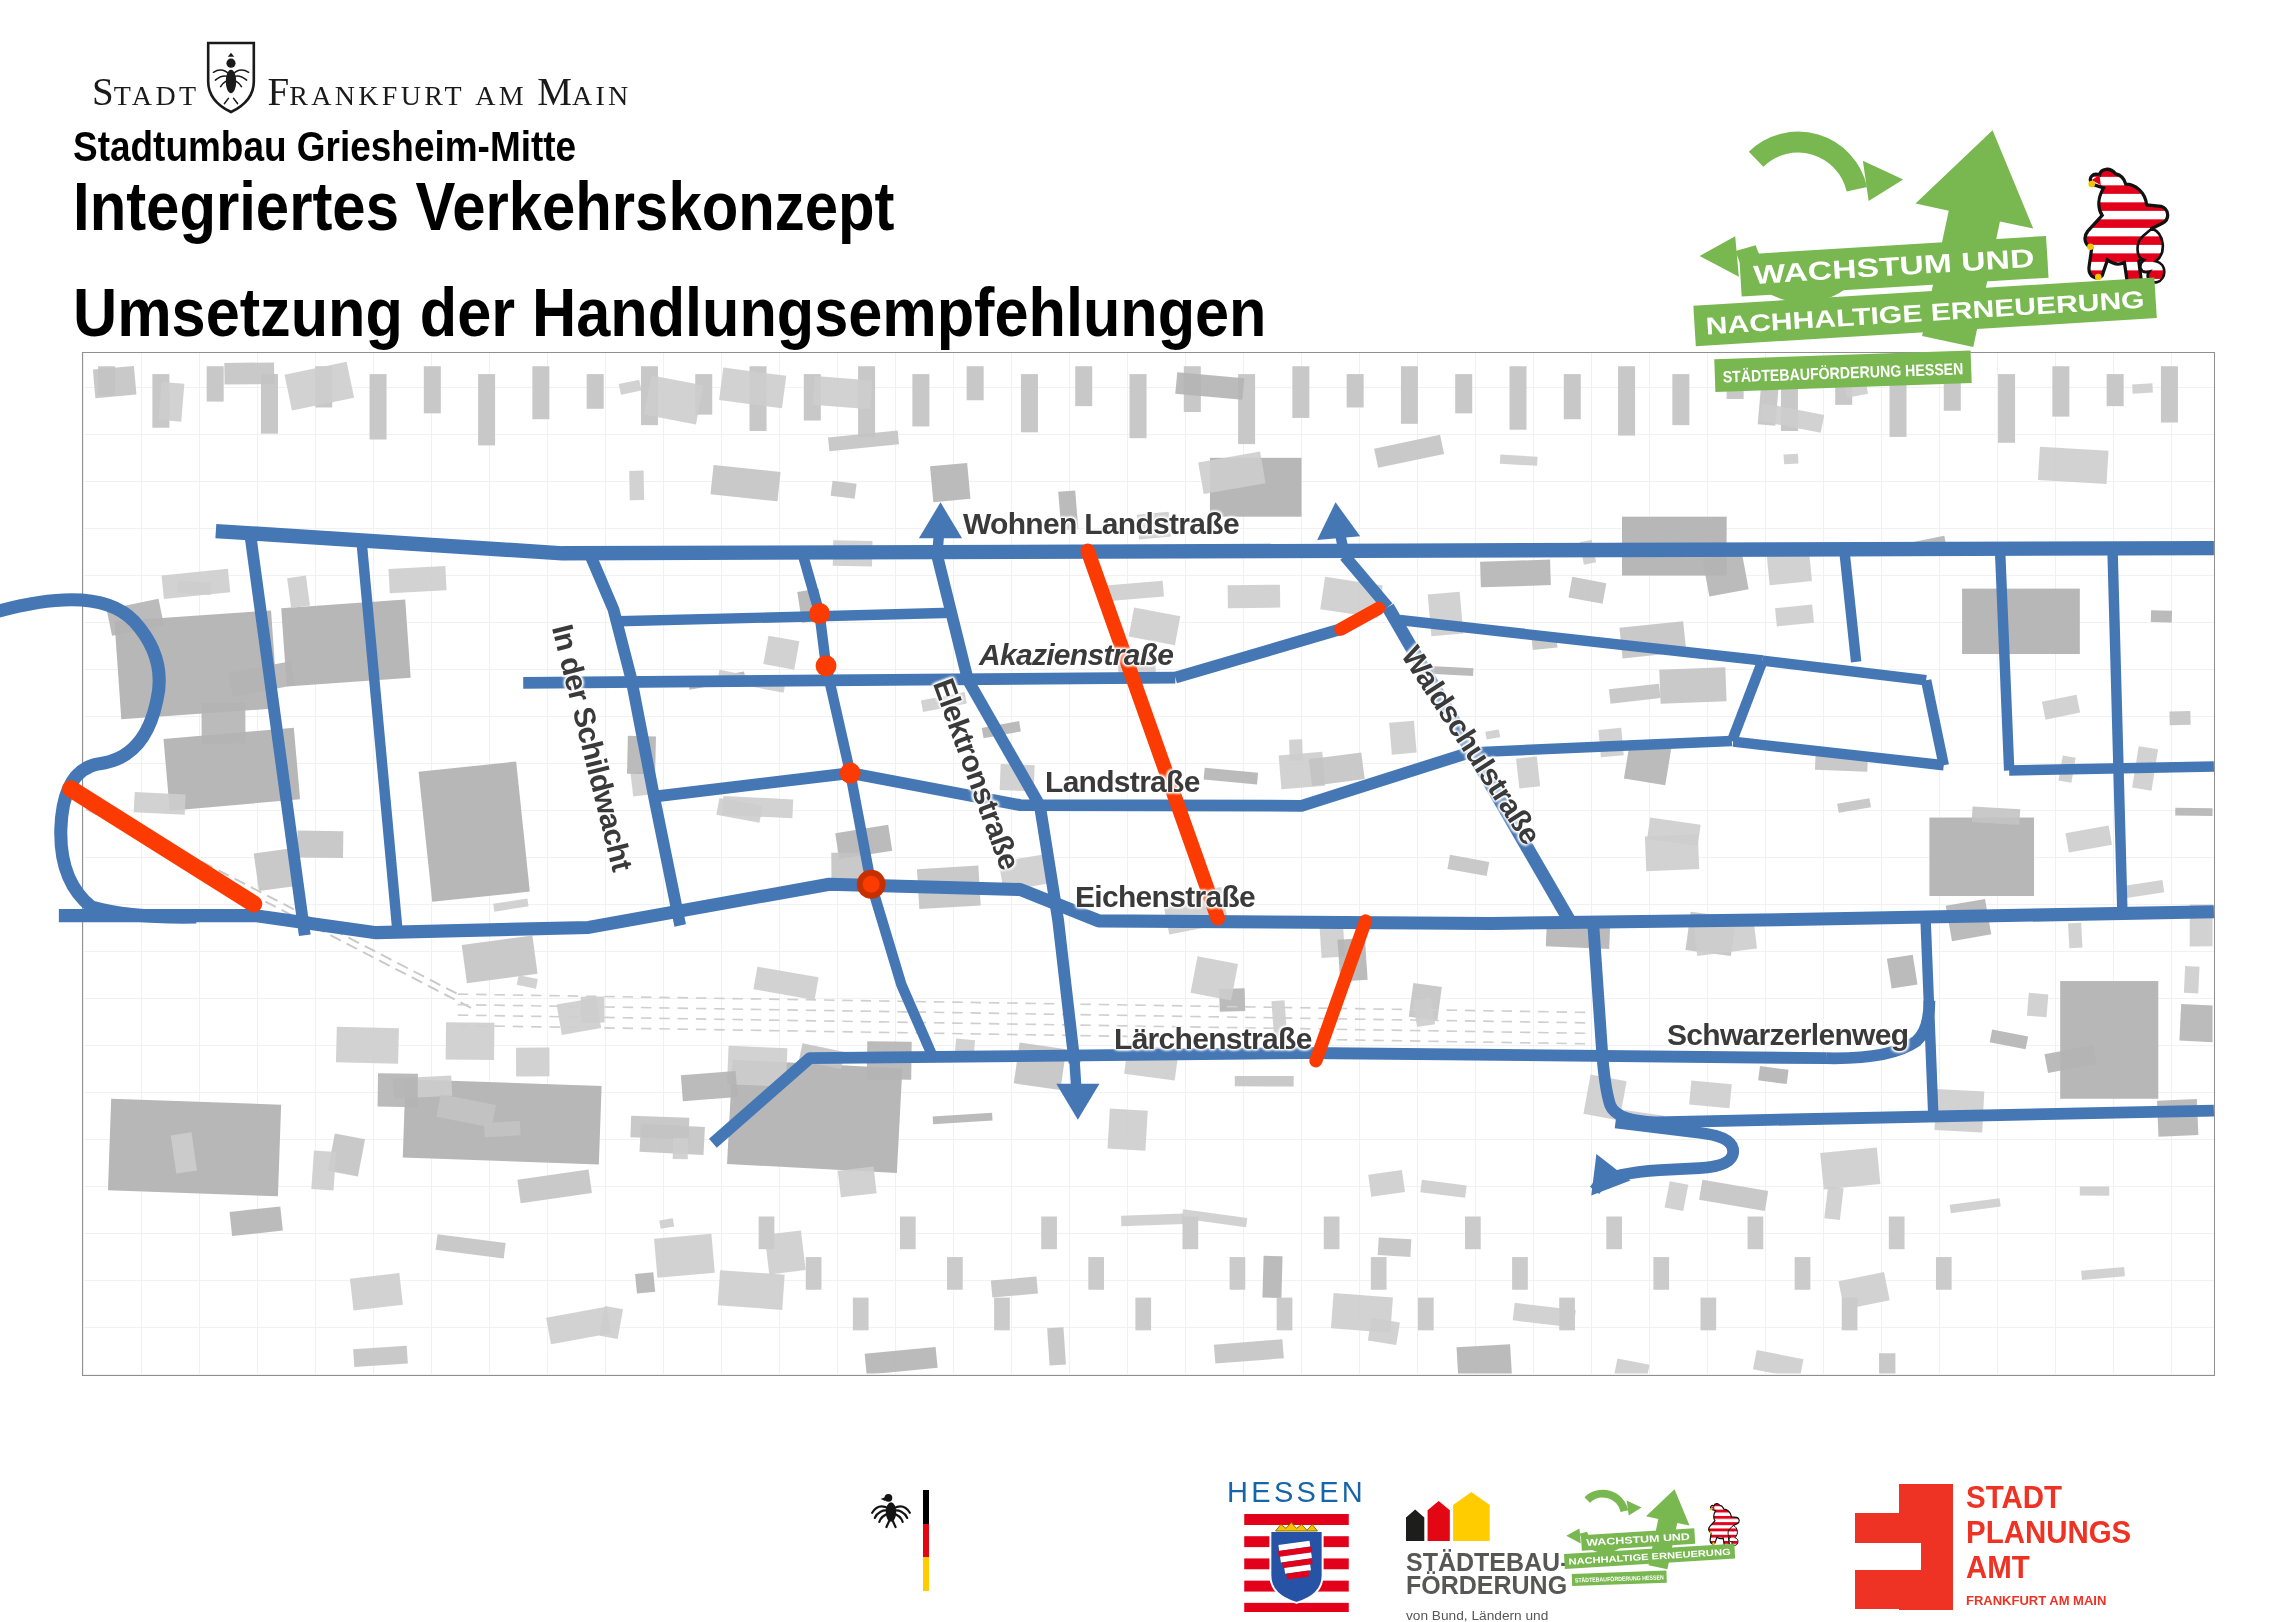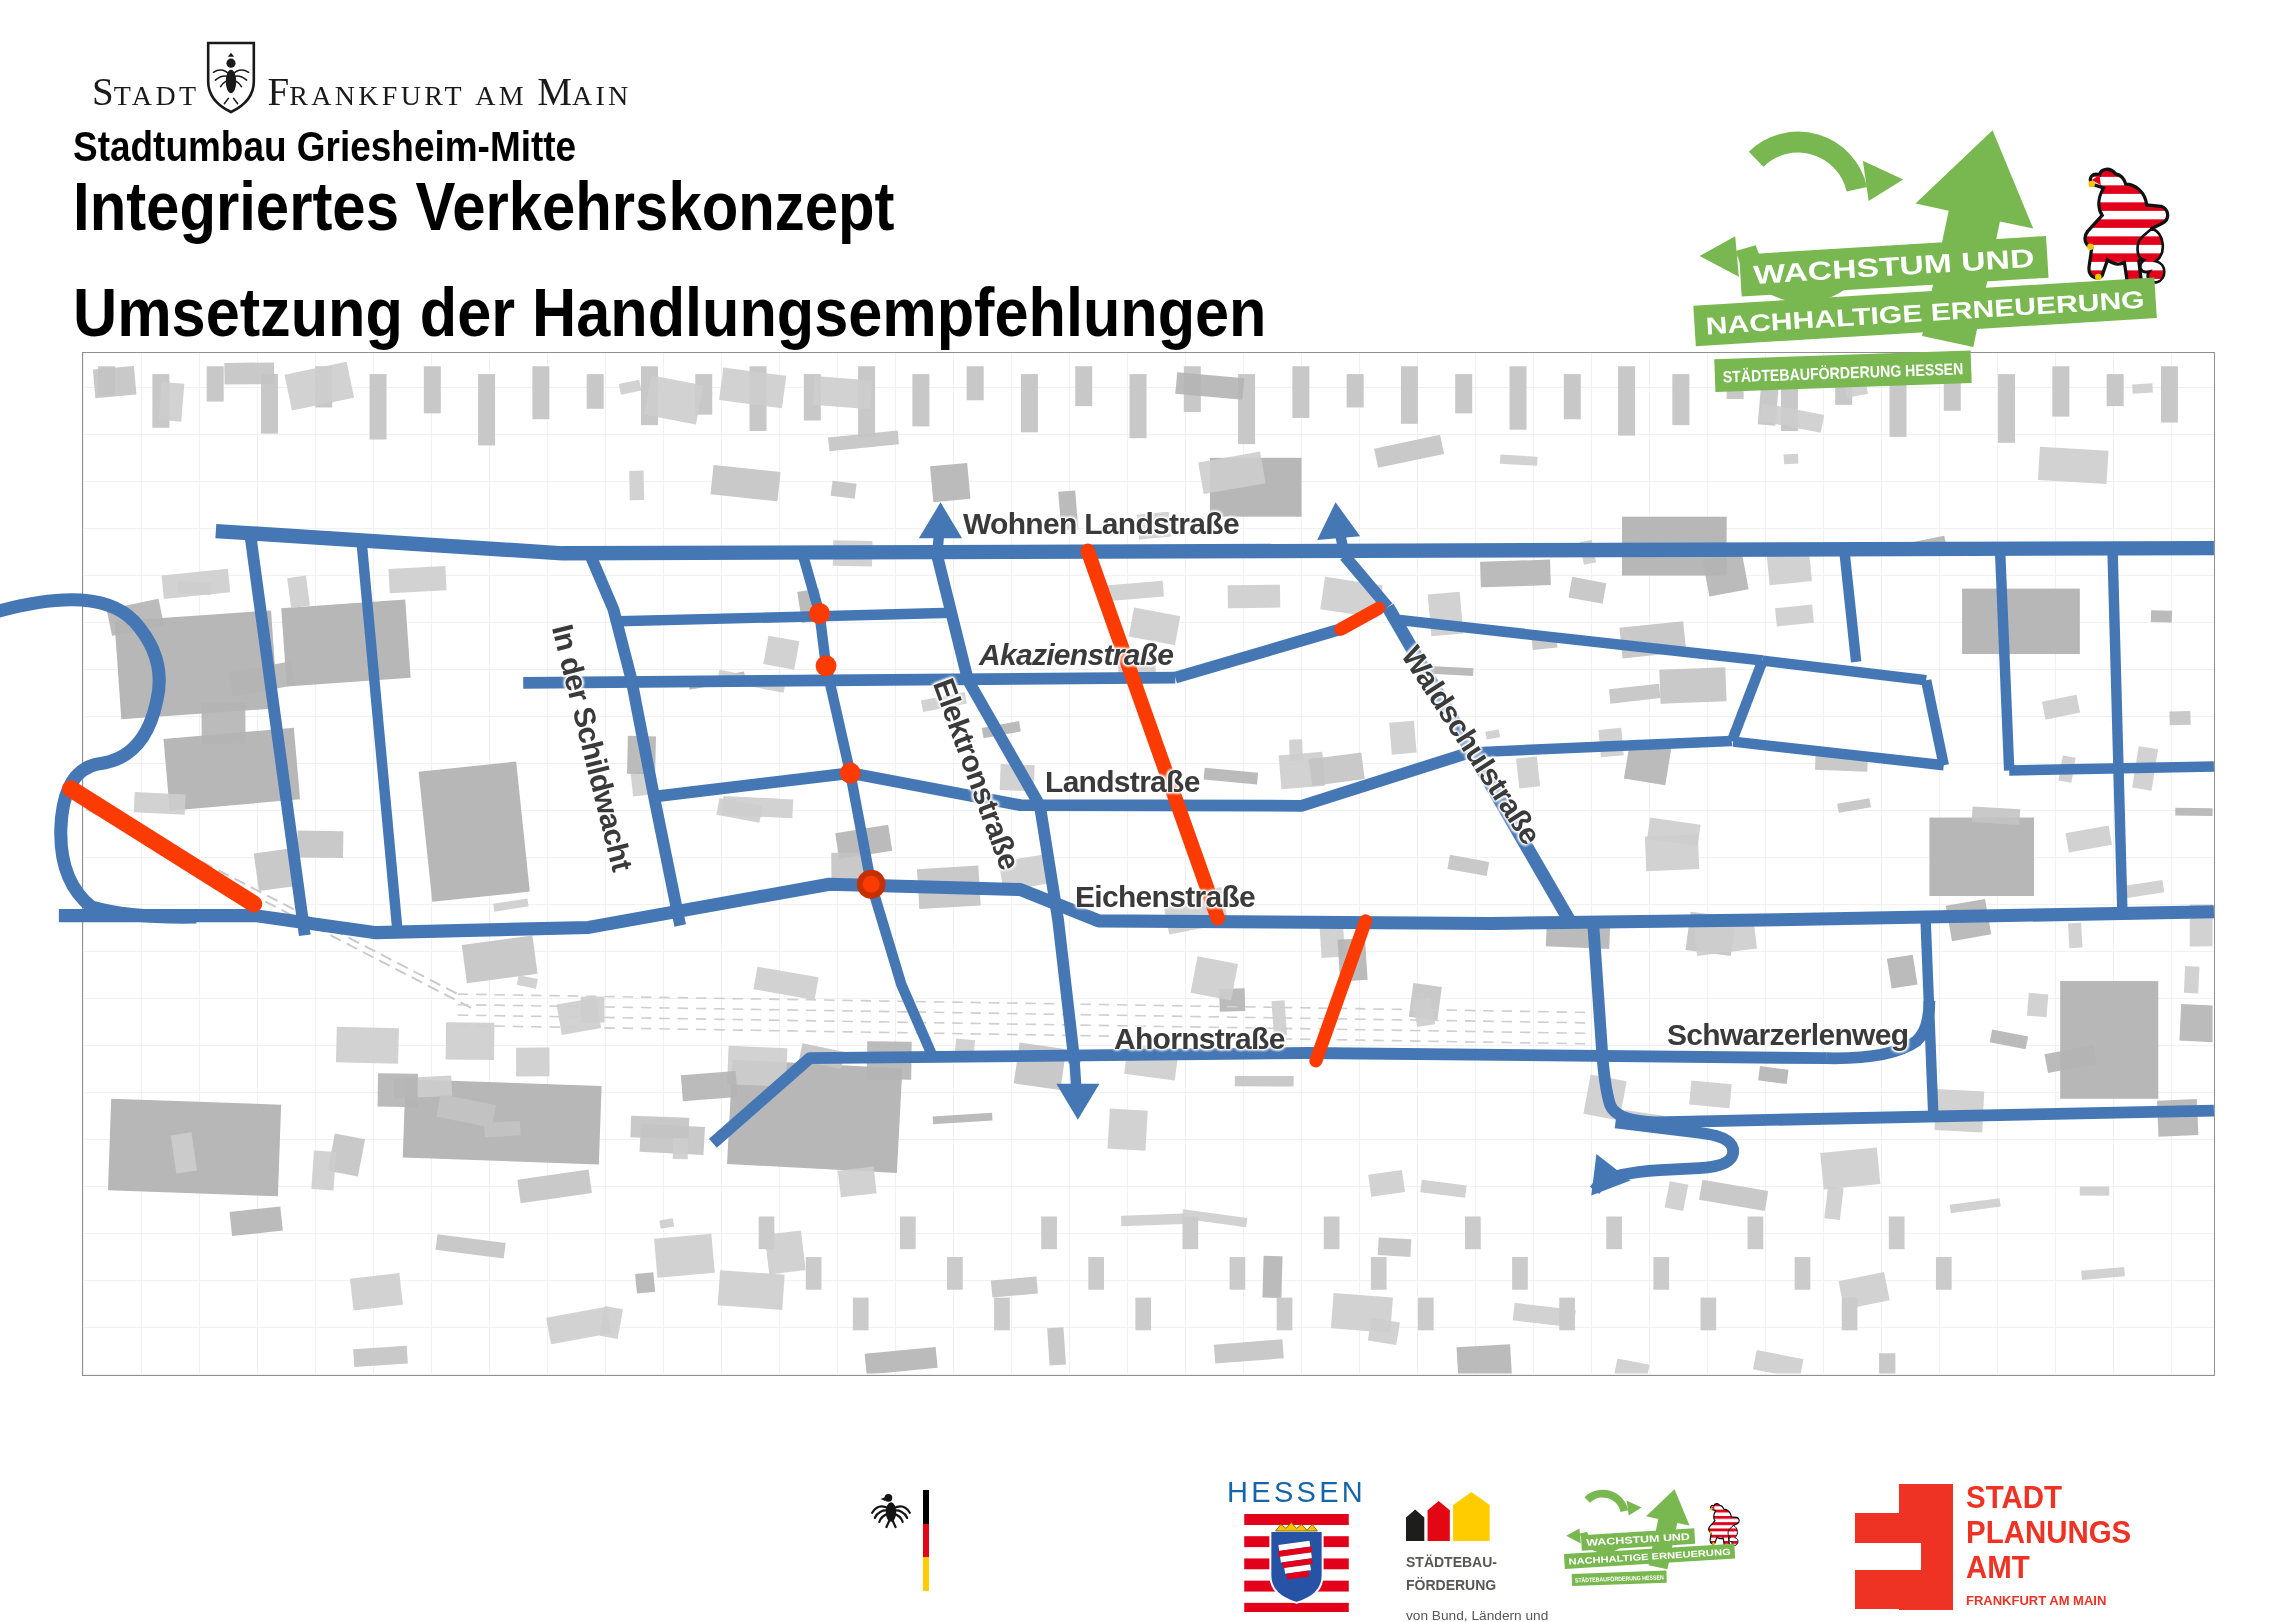--- a/index.html
+++ b/index.html
@@ -33,21 +33,21 @@
   
   .foot{position:absolute;color:#1d1d1b;}
   .bmwsb{left:870px;top:1490px;display:flex;}
   .bmwsb .bar{width:6.5px;height:101px;margin-left:10.5px;display:flex;flex-direction:column;}
   .bmwsb .bar i{flex:1;}
   .bmwsb .txt{margin-left:13px;font-size:20px;line-height:25px;color:#161616;}
   .bmwsb .txt .b{font-weight:bold;}
   .hessen{left:1227px;top:1476px;text-align:center;}
   .hessen .word{font-size:29px;letter-spacing:3.3px;color:#1565ab;font-weight:500;}
   .sbf{left:1406px;top:1490px;}
-  .sbf .t1{font-size:14px;font-weight:bold;color:#575756;line-height:23.6px;margin-top:7.9px;}
+  .sbf .t1{font-size:25px;font-weight:bold;color:#575756;line-height:23.6px;margin-top:7.9px;}
   .sbf .t2{font-size:13.7px;color:#575756;line-height:17px;margin-top:9.2px;}
   .spa{left:1855px;top:1480px;}
   .spa .glyph{position:absolute;left:0;top:3.9px;width:101px;height:128px;}
   .spa .glyph i{position:absolute;background:#ee3224;}
   .spa .glyph .notch{background:#fff;}
   .spa .txt{position:absolute;left:111px;top:0;font-size:31px;font-weight:bold;color:#ee3224;
             line-height:35px;transform:scaleX(.95);transform-origin:left top;white-space:nowrap;}
   .spa .sub{position:absolute;left:111px;top:113px;font-size:13px;font-weight:bold;color:#ee3224;white-space:nowrap;}
 </style>
 </head>
@@ -413,21 +413,21 @@
       <polygon points="1438,768 1471,823 1405,823" fill="#4577b5"></polygon>
       <polygon points="2042,768 2079.667990888149,819.9145688843732 2013.9191408140937,825.6668479057187" fill="#4577b5"></polygon>
       <polygon points="1648,1712 1615,1657 1681,1657" fill="#4577b5"></polygon>
       <polygon points="2433,1828 2440.8570262738895,1764.3425798658836 2492.865736011933,1804.976237237377" fill="#4577b5"></polygon>
     </svg>
   <div id="street-labels">
       <div class="streetlabel" style="left: 963px; top: 507px;">Wohnen Landstraße</div>
       <div class="streetlabel" style="left: 979px; top: 638px; font-style: italic;">Akazienstraße</div>
       <div class="streetlabel" style="left: 1045px; top: 765px;">Landstraße</div>
       <div class="streetlabel" style="left: 1075px; top: 880px;">Eichenstraße</div>
-      <div class="streetlabel" style="left: 1114px; top: 1022px;">Ahornstraße</div>
+      <div class="streetlabel" style="left: 1114px; top: 1022px;">Lärchenstraße</div>
       <div class="streetlabel" style="left: 1667px; top: 1018px;">Schwarzerlenweg</div>
       <div class="streetlabel" style="left: 578px; top: 621px; transform: rotate(76deg);">In der Schildwacht</div>
       <div class="streetlabel" style="left: 958px; top: 674px; transform: rotate(70deg);">Elektronstraße</div>
       <div class="streetlabel" style="left: 1423px; top: 640px; transform: rotate(57deg);">Waldschulstraße</div>
     </div>
 
   <div class="prog-logo-lg" id="plg"><svg viewBox="0 0 790 480" width="100%" height="100%">
     <defs>
           <pattern id="lsA" width="12" height="26" patternUnits="userSpaceOnUse">
       <rect width="12" height="13" fill="#e2001a"></rect>

